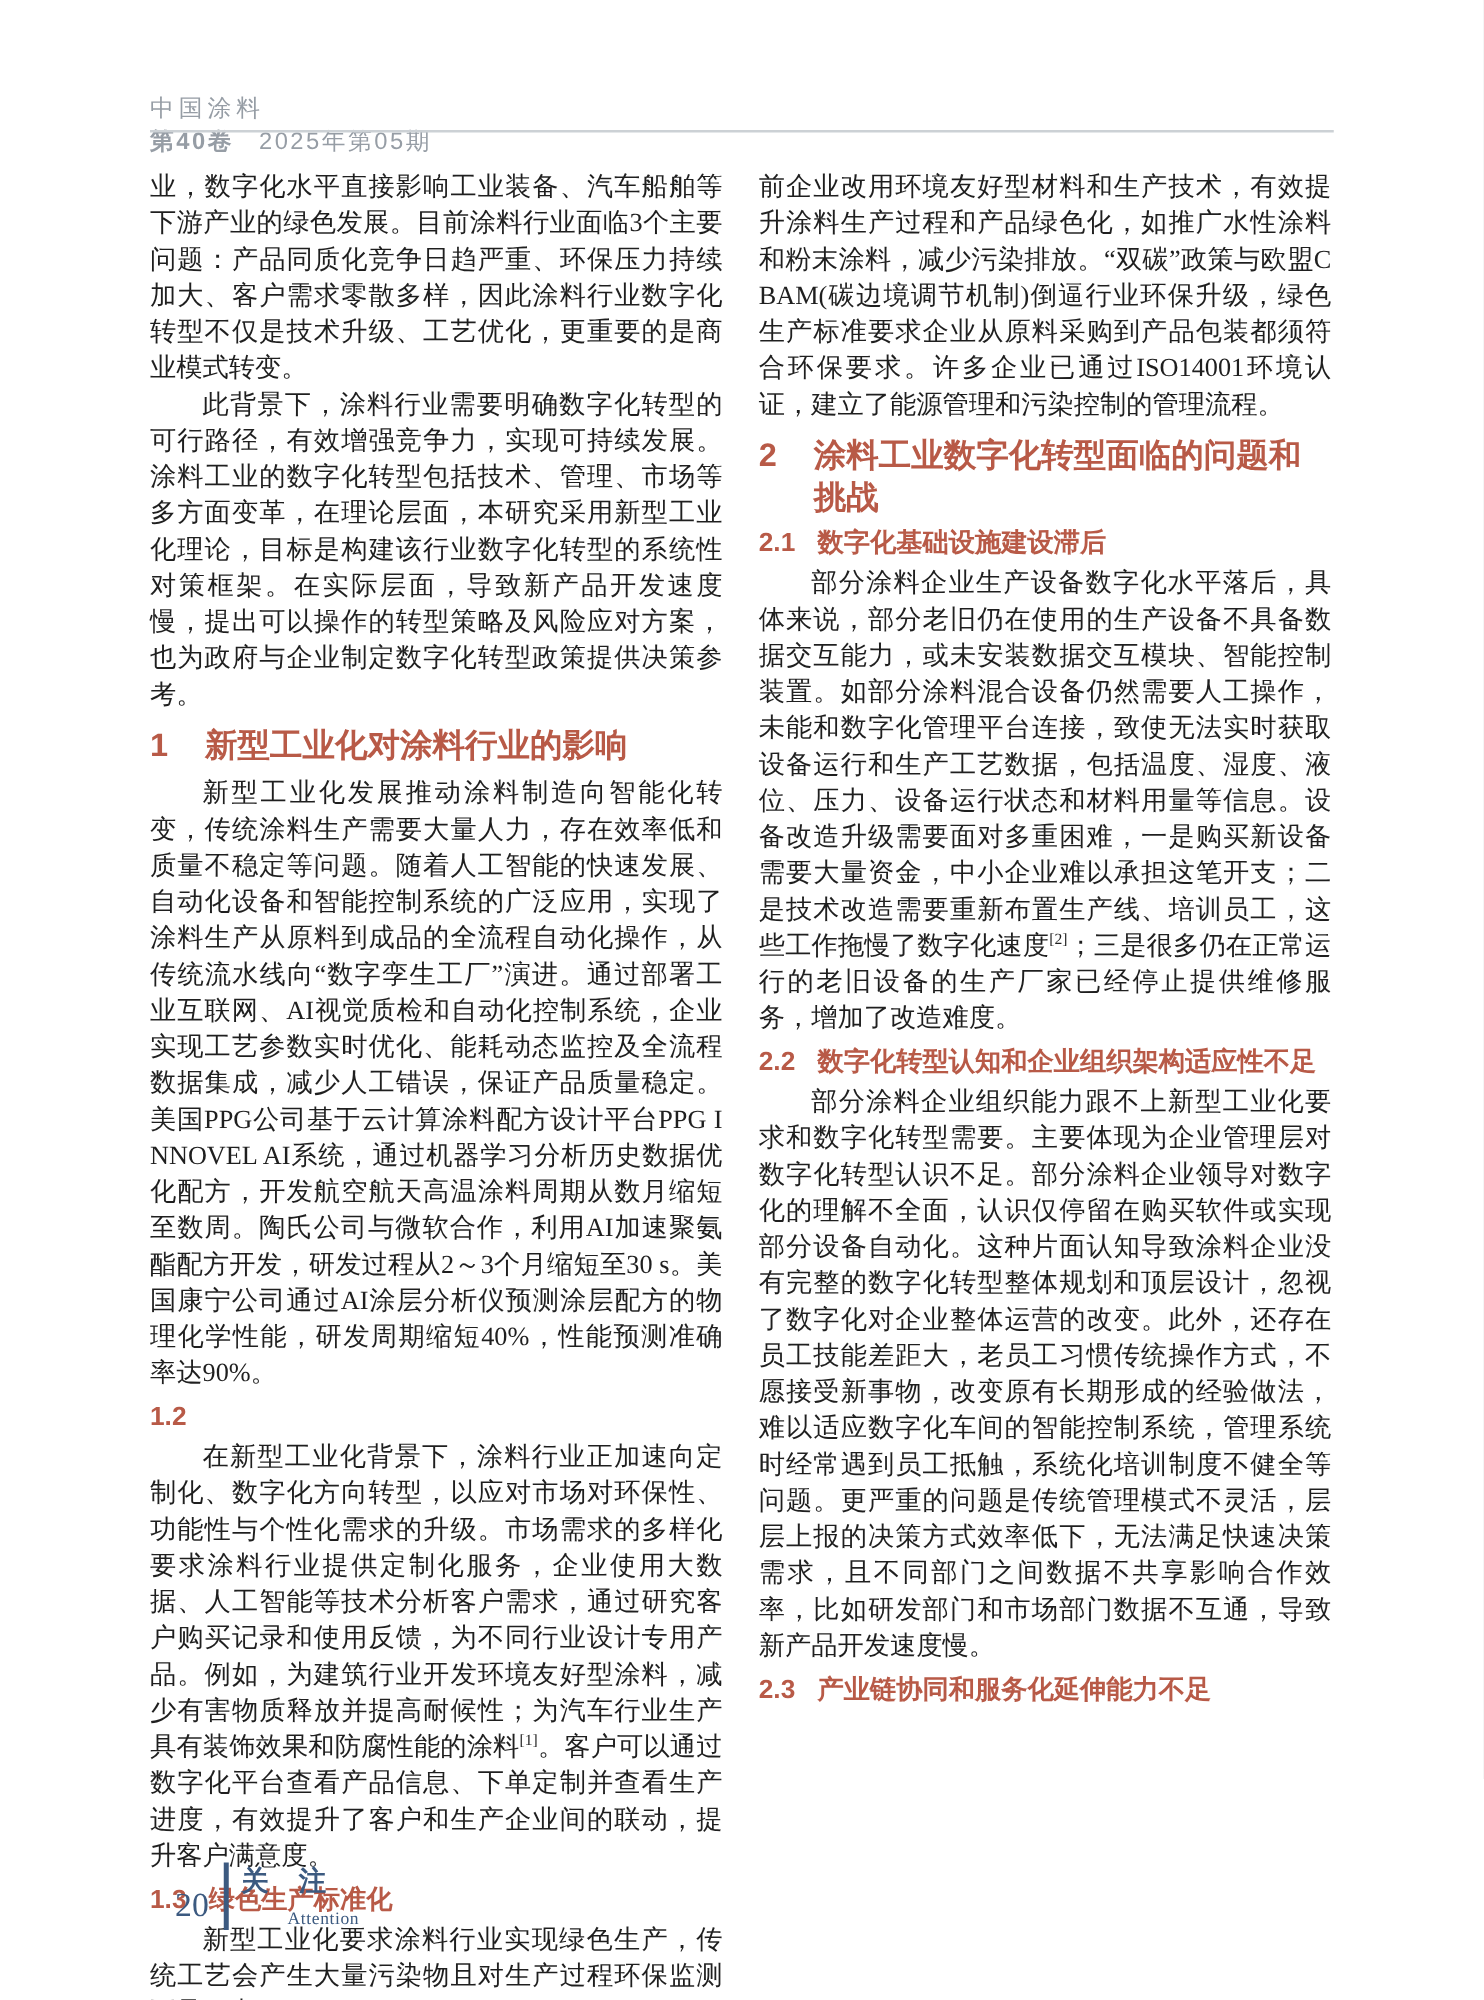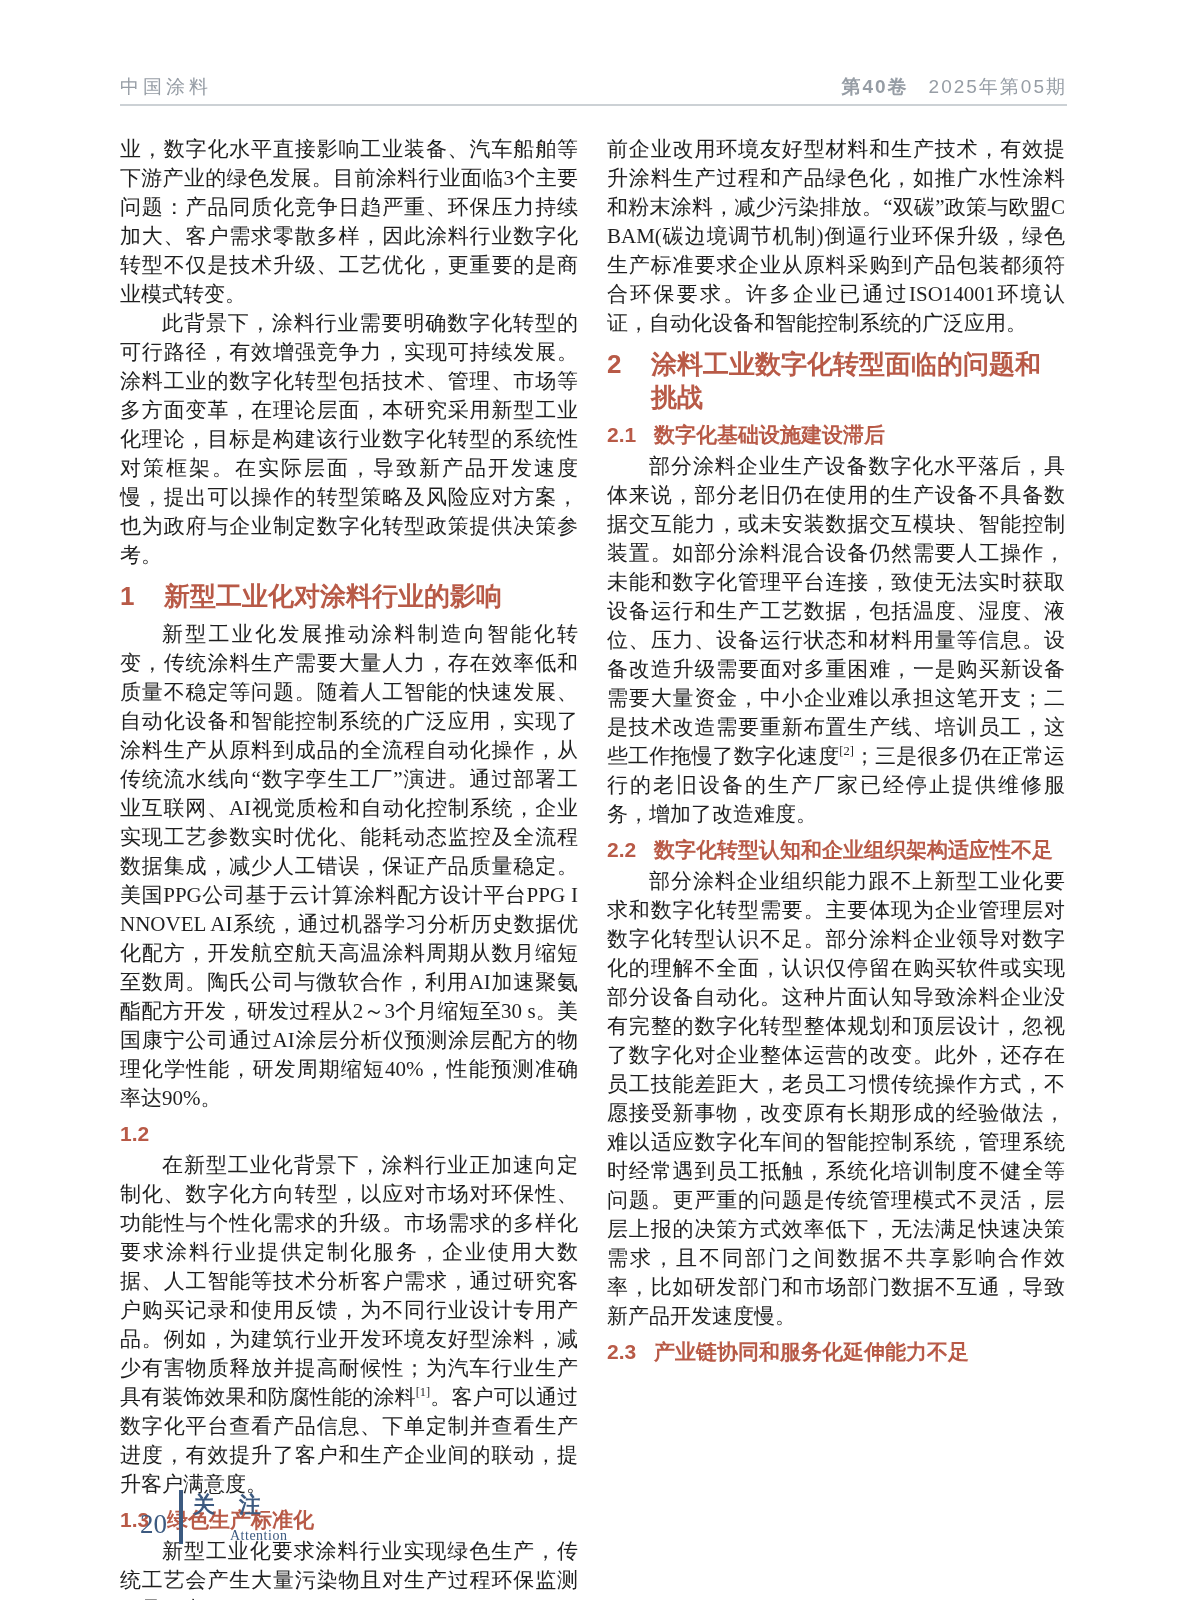--- a/index.html
+++ b/index.html
@@ -7,20 +7,21 @@
     position:relative; width:1187px; height:1600px; margin:0 auto;
     background:#ffffff; overflow:hidden;
     font-family:"Liberation Serif","DejaVu Serif",serif;
   }
   
   .page-header {
     position:absolute; top:74px; left:120px; width:947px;
     display:flex; justify-content:space-between; align-items:baseline;
     color:var(--header_gray); font-family:"Liberation Sans","DejaVu Sans",sans-serif;
     font-size:19px;
+    flex-direction:column;
   }
   .journal-name { letter-spacing:4px; }
   .issue-info .vol { margin-right:20px; letter-spacing:2px;font-weight:bold; }
   .issue-info .iss { letter-spacing:2px; }
   .header-rule {
     position:absolute; top:104px; left:120px; width:947px; height:0;
     border:none; border-top:2px solid var(--rule_gray); margin:0;
   }
   
   .article-body {
@@ -96,21 +97,21 @@
           <span class="num">1.2</span>
         </div>
         <p class="para indent">在新型工业化背景下，涂料行业正加速向定制化、数字化方向转型，以应对市场对环保性、功能性与个性化需求的升级。市场需求的多样化要求涂料行业提供定制化服务，企业使用大数据、人工智能等技术分析客户需求，通过研究客户购买记录和使用反馈，为不同行业设计专用产品。例如，为建筑行业开发环境友好型涂料，减少有害物质释放并提高耐候性；为汽车行业生产具有装饰效果和防腐性能的涂料<sup>[1]</sup>。客户可以通过数字化平台查看产品信息、下单定制并查看生产进度，有效提升了客户和生产企业间的联动，提升客户满意度。</p>
         <div class="sec2">
           <span class="num">1.3</span>
           <span class="title">绿色生产标准化</span>
         </div>
         <p class="para indent">新型工业化要求涂料行业实现绿色生产，传统工艺会产生大量污染物且对生产过程环保监测不足，当</p>
       </section>
     <section class="col" id="col-right">
-        <p class="para">前企业改用环境友好型材料和生产技术，有效提升涂料生产过程和产品绿色化，如推广水性涂料和粉末涂料，减少污染排放。“双碳”政策与欧盟CBAM(碳边境调节机制)倒逼行业环保升级，绿色生产标准要求企业从原料采购到产品包装都须符合环保要求。许多企业已通过ISO14001环境认证，自动化设备和智能控制系统的广泛应用。</p>
+        <p class="para">前企业改用环境友好型材料和生产技术，有效提升涂料生产过程和产品绿色化，如推广水性涂料和粉末涂料，减少污染排放。“双碳”政策与欧盟CBAM(碳边境调节机制)倒逼行业环保升级，绿色生产标准要求企业从原料采购到产品包装都须符合环保要求。许多企业已通过ISO14001环境认证，建立了能源管理和污染控制的管理流程。</p>
         <div class="sec1">
           <span class="num">2</span>
           <span class="title">涂料工业数字化转型面临的问题和挑战</span>
         </div>
         <div class="sec2">
           <span class="num">2.1</span>
           <span class="title">数字化基础设施建设滞后</span>
         </div>
         <p class="para indent">部分涂料企业生产设备数字化水平落后，具体来说，部分老旧仍在使用的生产设备不具备数据交互能力，或未安装数据交互模块、智能控制装置。如部分涂料混合设备仍然需要人工操作，未能和数字化管理平台连接，致使无法实时获取设备运行和生产工艺数据，包括温度、湿度、液位、压力、设备运行状态和材料用量等信息。设备改造升级需要面对多重困难，一是购买新设备需要大量资金，中小企业难以承担这笔开支；二是技术改造需要重新布置生产线、培训员工，这些工作拖慢了数字化速度<sup>[2]</sup>；三是很多仍在正常运行的老旧设备的生产厂家已经停止提供维修服务，增加了改造难度。</p>
         <div class="sec2">

